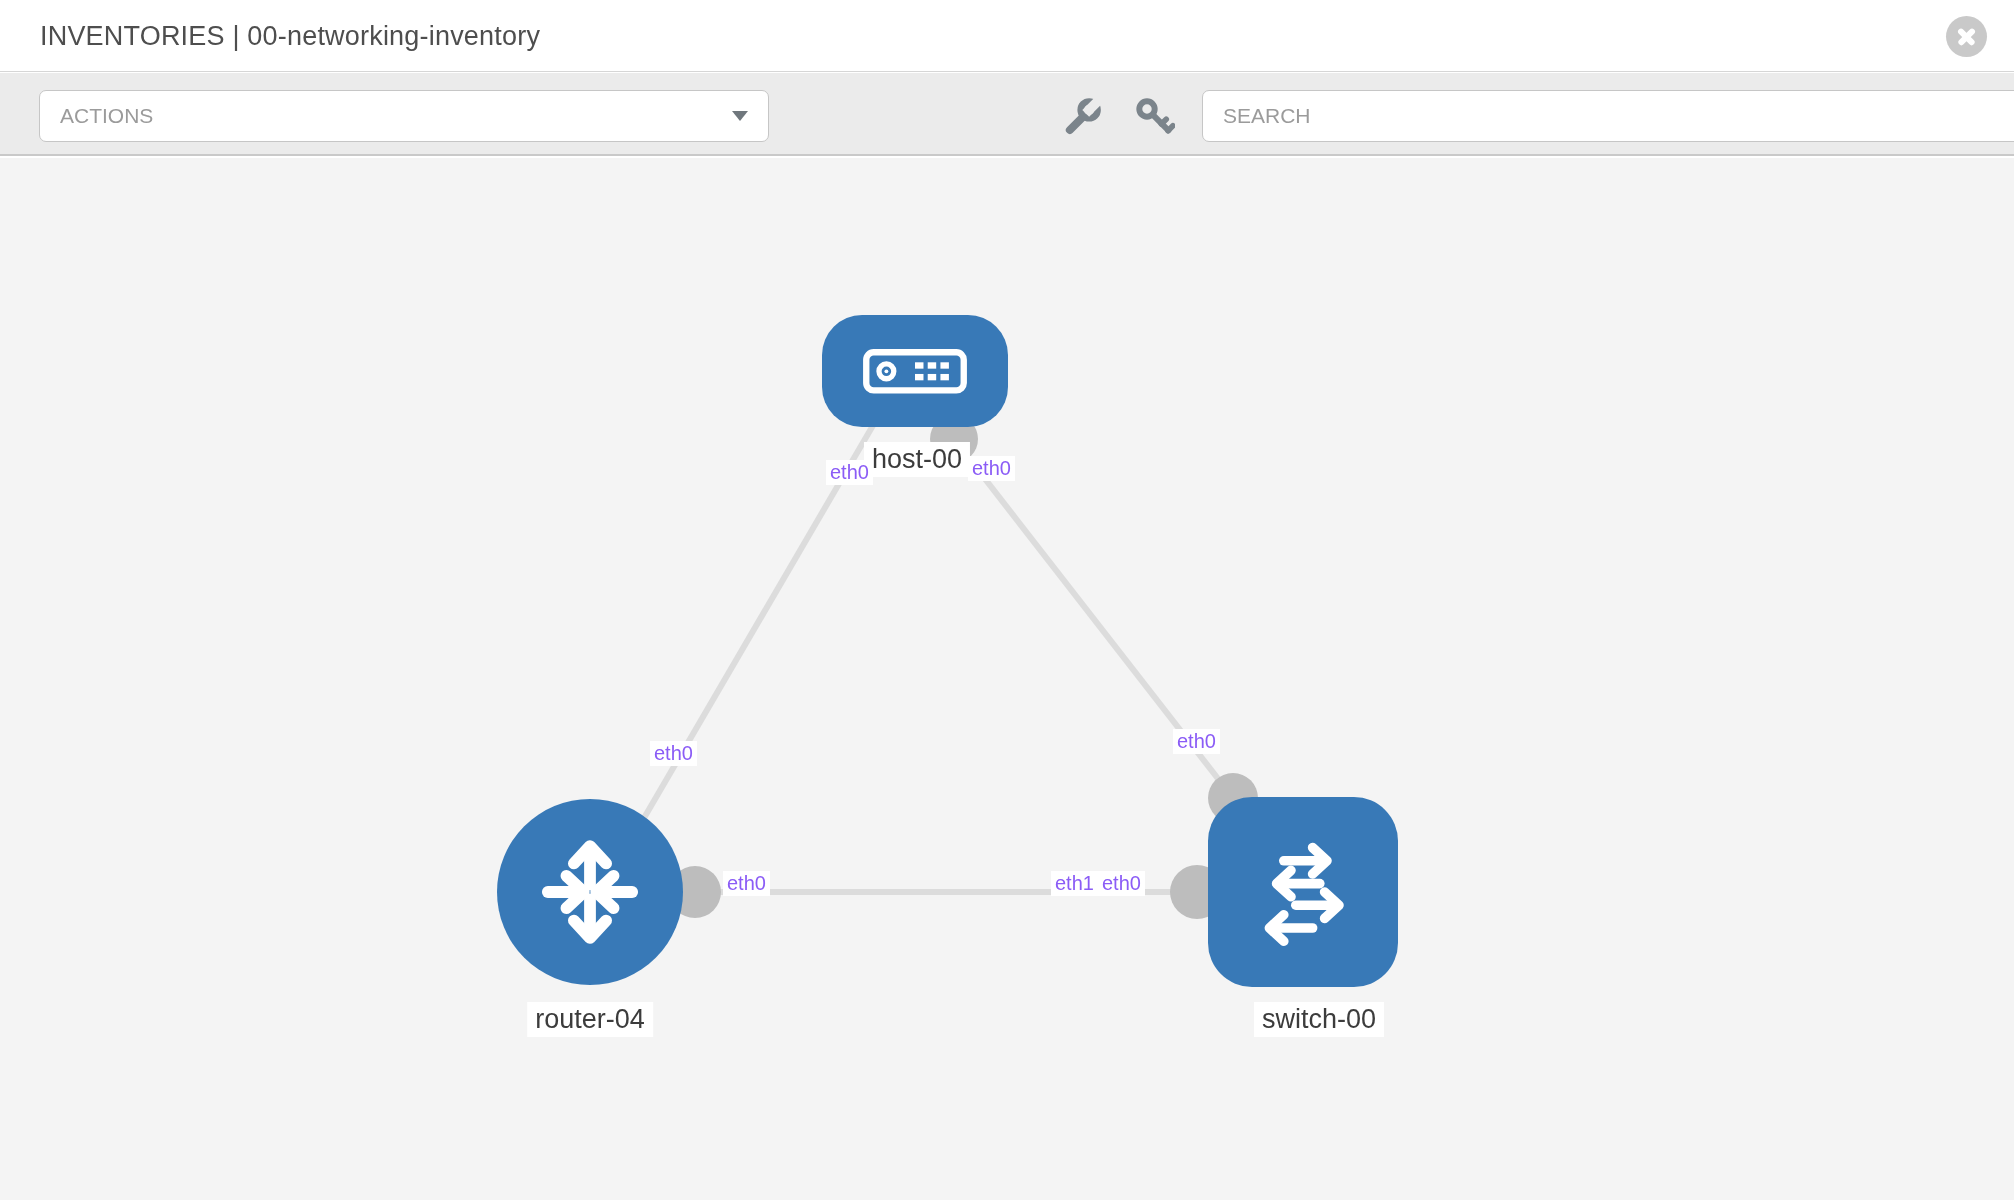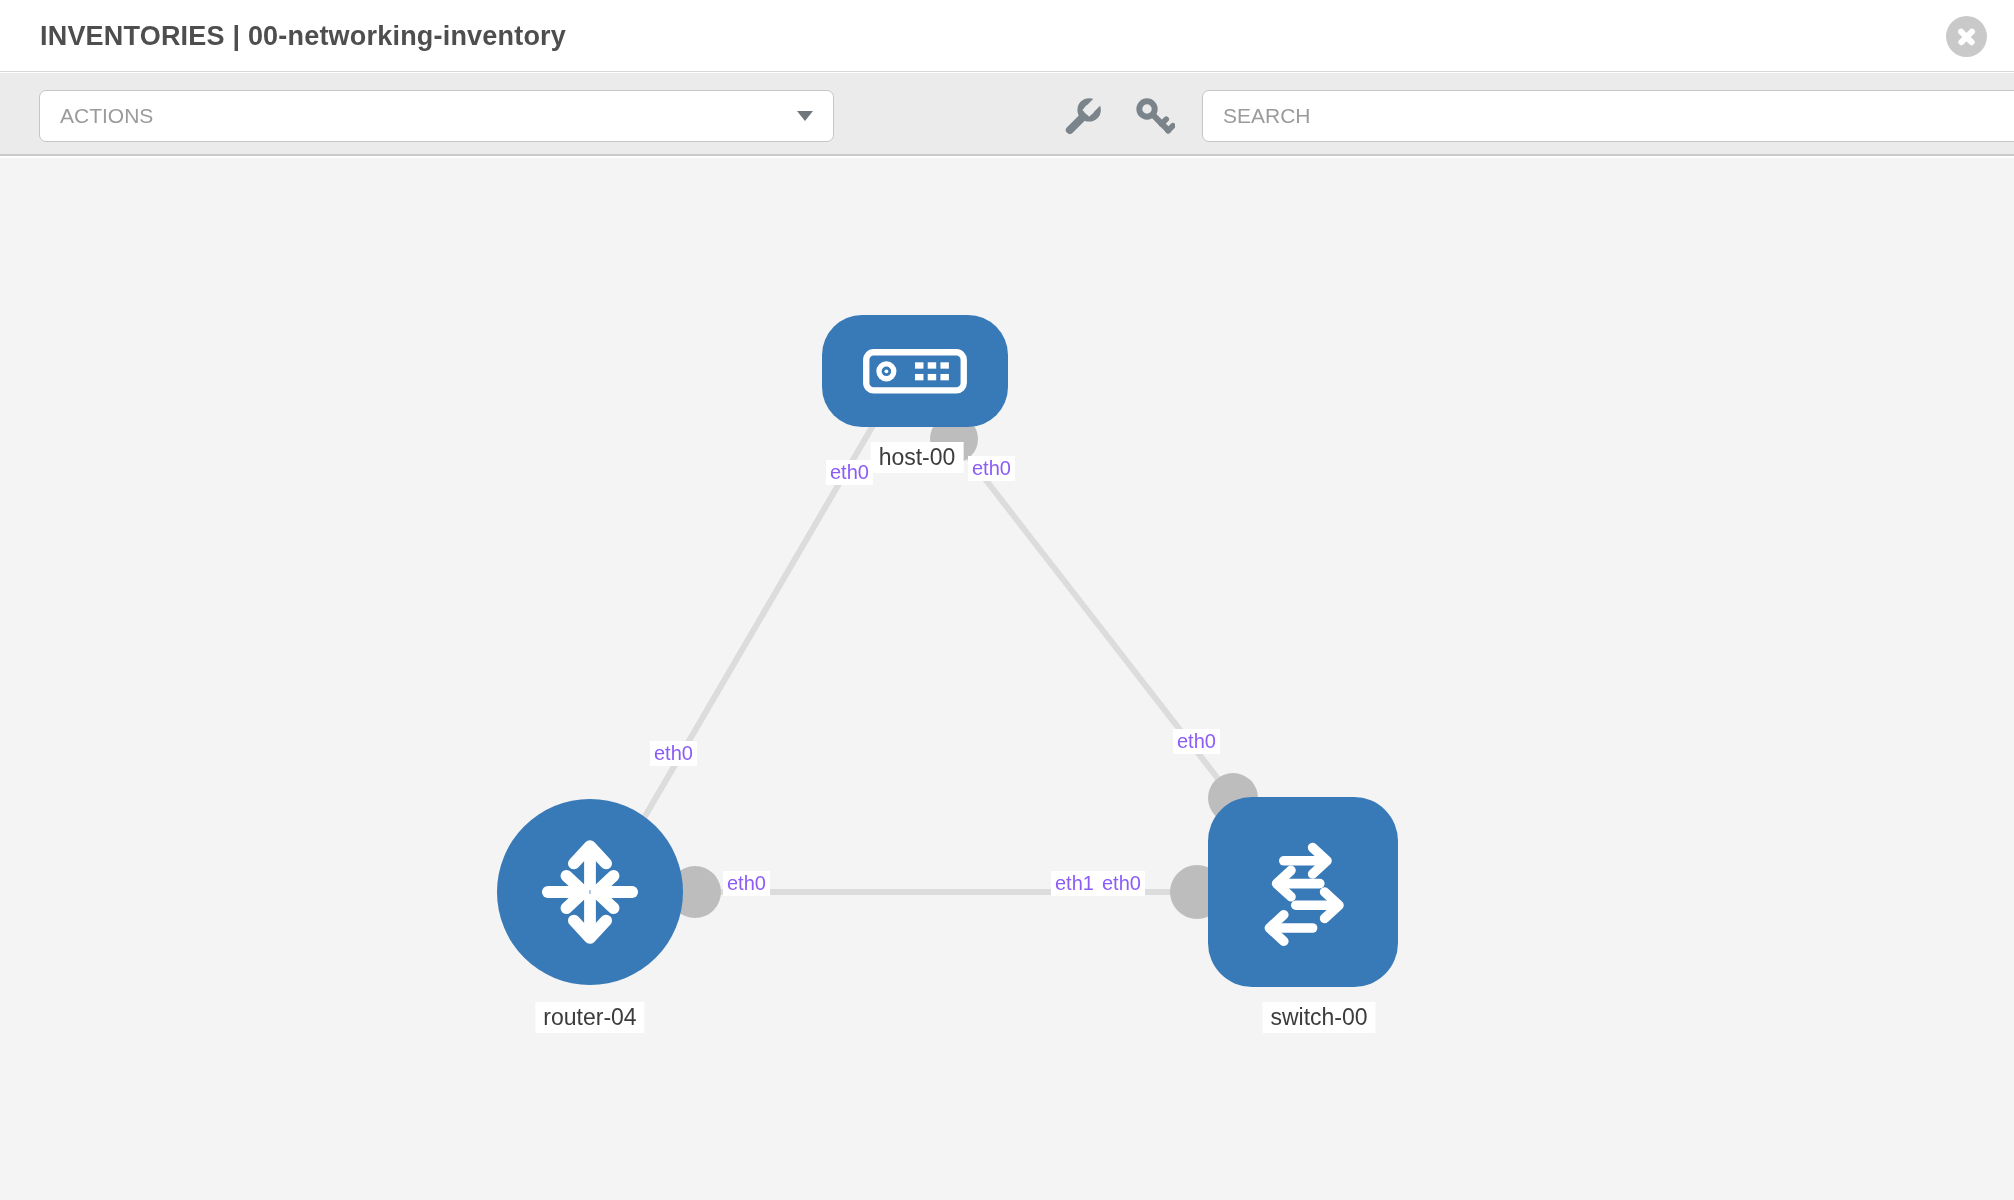--- a/index.html
+++ b/index.html
@@ -4,56 +4,56 @@
 <style>
   * { margin:0; padding:0; box-sizing:border-box; }
   html,body { width:2014px; height:1200px; overflow:hidden;
     font-family:"Liberation Sans", sans-serif; background:#fff; }
   body { position:relative; }
 
   
   .header { position:absolute; top:0; left:0; width:2014px; height:72px;
     background:#fff; border-bottom:1px solid #d6d6d6; z-index:10; }
   .header-title { position:absolute; left:40px; top:50%; transform:translateY(-50%);
-    font-size:27px; font-weight:bold; color:#4e4e4e; letter-spacing:.2px; }
+    font-size:27px; font-weight:normal; color:#4e4e4e; letter-spacing:.2px; }
   .close-btn { position:absolute; right:27px; top:16px; width:41px; height:41px;
     border-radius:50%; background:#c9c9c9; cursor:pointer; }
   .close-btn::before, .close-btn::after { content:""; position:absolute;
     left:10px; top:18px; width:21px; height:5.5px; background:#fff; border-radius:3px; }
   .close-btn::before { transform:rotate(45deg); }
   .close-btn::after  { transform:rotate(-45deg); }
 
   
   .toolbar { position:absolute; top:73px; left:0; width:2014px; height:83px;
     background:#ebebeb; border-bottom:2px solid #c9c9c9; z-index:10; }
   .dd-box { position:absolute; top:17px; height:52px; background:#fff;
     border:1px solid #c6c6c6; border-radius:7px; display:flex; align-items:center;
     justify-content:space-between; padding:0 20px; color:#9b9b9b; font-size:21px;
     cursor:pointer; }
-  .dd-actions { left:39px;  width:795px; }
+  .dd-actions { left:39px;  width:730px; }
   .dd-search  { left:1202px; width:880px; }
   .caret { width:0; height:0; border-left:8px solid transparent;
     border-right:8px solid transparent; border-top:10px solid #6f777d; }
   .tool-icon { position:absolute; top:22px; width:42px; height:42px; cursor:pointer; }
   .tool-icon.wrench { left:1062px; }
   .tool-icon.key    { left:1133px; }
 
   
   .canvas { position:absolute; top:158px; left:0; width:2014px; height:1042px;
     background:#f4f4f4; }
   .links-svg { position:absolute; left:0; top:0; z-index:1; }
 
   .node { position:absolute; background:#3879b7; display:flex; align-items:center;
     justify-content:center; z-index:3; cursor:pointer; }
   .node-host   { left:822px;  top:157px; width:186px; height:112px; border-radius:40px; }
   .node-router { left:497px;  top:641px; width:186px; height:186px; border-radius:50%; }
   .node-switch { left:1208px; top:639px; width:190px; height:190px; border-radius:44px; }
 
   .node-label { position:absolute; transform:translateX(-50%); background:#fff;
-    color:#3c3c3c; font-size:23px; padding:2px 8px; white-space:nowrap; z-index:4; }
+    color:#3c3c3c; font-size:27px; padding:2px 8px; white-space:nowrap; z-index:4; }
   .lbl-host   { left:917px;  top:284px; }
   .lbl-router { left:590px;  top:844px; }
   .lbl-switch { left:1303px; top:844px;margin-left:16px; }
 
   .eth-label { position:absolute; background:#fff; color:#8b5cf6; font-size:20px;
     padding:1px 4px; z-index:4; white-space:nowrap; }
   .eth-host-left    { left:826px;  top:302px; }
   .eth-host-right   { left:968px;  top:298px; }
   .eth-router-top   { left:650px;  top:583px; }
   .eth-switch-top   { left:1173px; top:571px; }

